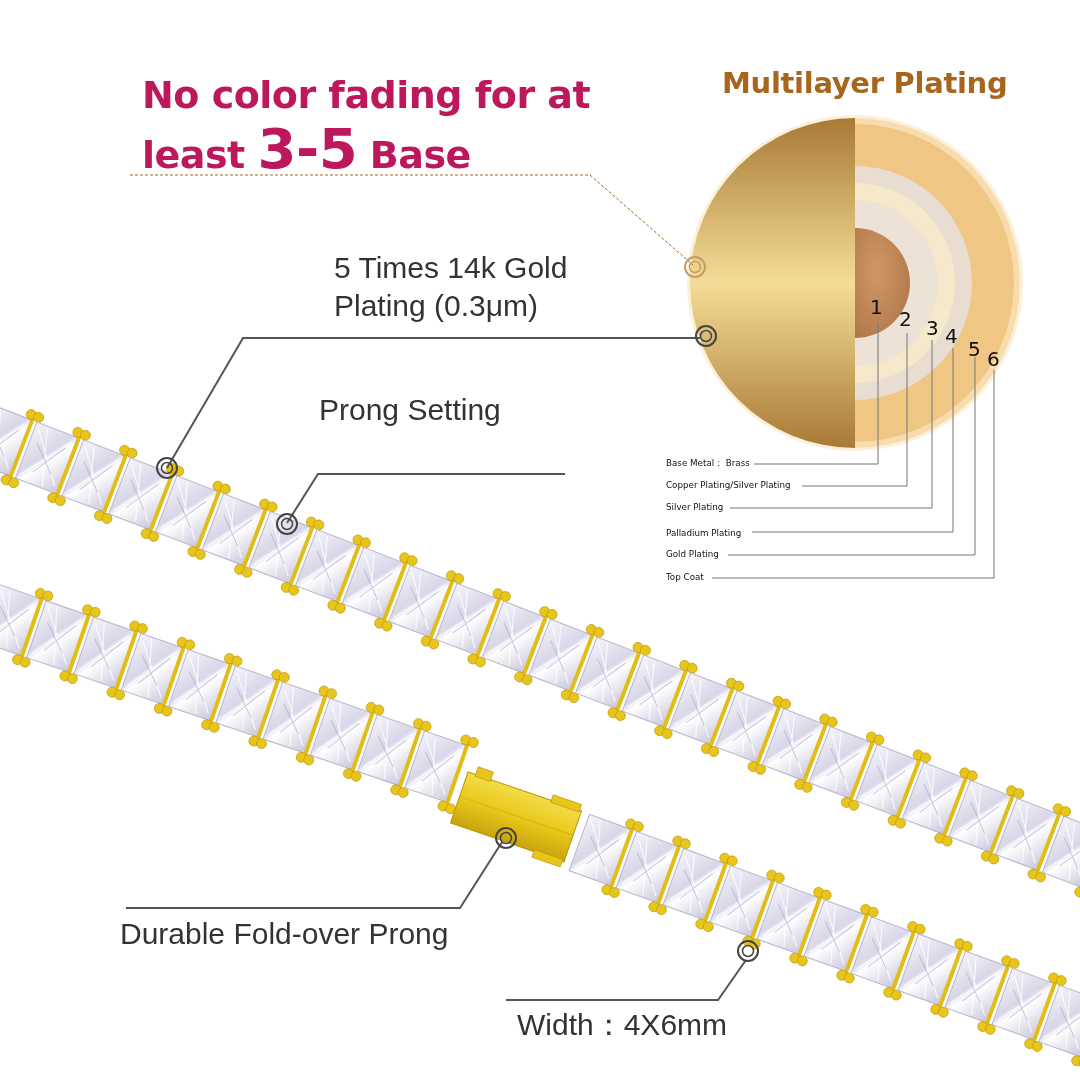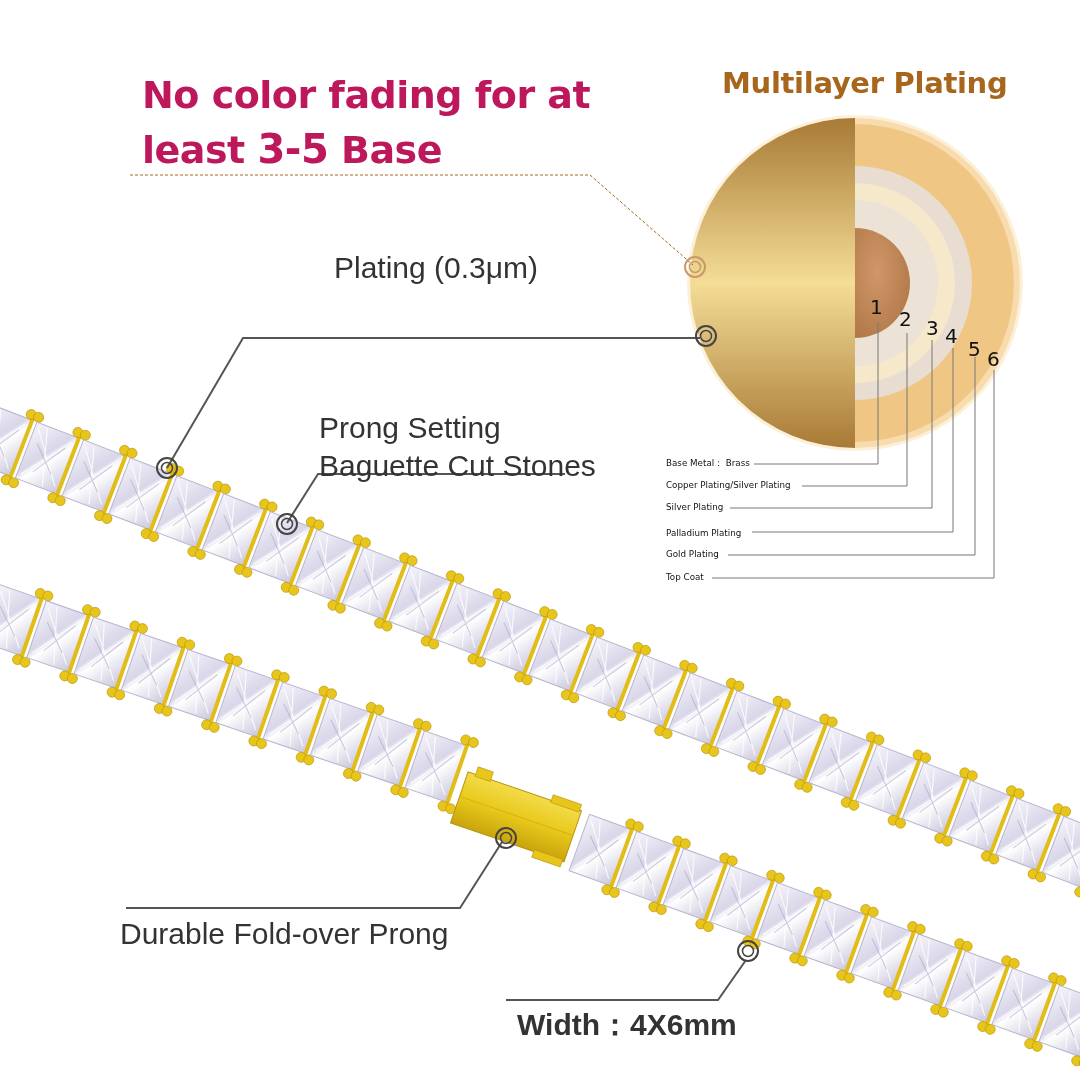--- a/index.html
+++ b/index.html
@@ -1,25 +1,25 @@
 <!DOCTYPE html>
 <html><head>
 <meta charset="utf-8">
 <style>
   html,body{margin:0;padding:0;background:#ffffff;}
   body{width:1080px;height:1080px;position:relative;overflow:hidden;font-family:"DejaVu Sans",sans-serif;}
   .abs{position:absolute;}
   #headline{left:142px;top:68px;color:#be185d;font-family:"DejaVu Sans",sans-serif;font-weight:bold;font-size:38px;line-height:54px;letter-spacing:-0.5px;white-space:nowrap;}
-  #headline .big{font-size:40px;margin-top:11px;}
+  #headline .big{font-size:56px;margin-top:11px;}
   #plating-title{left:722px;top:66px;color:#a8661c;font-weight:bold;font-size:29px;letter-spacing:-0.3px;white-space:nowrap;}
   .callout{color:#333333;font-family:"Liberation Sans",sans-serif;font-size:30px;line-height:38px;white-space:nowrap;}
   #c-gold{left:334px;top:249px;}
-  #c-prong{left:319px;top:391px;margin-top:18px;}
+  #c-prong{left:319px;top:391px;}
   #c-clasp{left:120px;top:915px;}
-  #c-width{left:517px;top:1006px;font-weight:bold;}
+  #c-width{left:517px;top:1006px;}
   .layer-label{font-family:"DejaVu Sans",sans-serif;font-size:9.5px;color:#111;white-space:nowrap;transform:scaleX(0.92);transform-origin:left center;}
   .num{font-family:"DejaVu Sans",sans-serif;font-size:20px;color:#111;}
   svg{position:absolute;left:0;top:0;}
 </style>
 </head>
 <body>
 
 <svg width="1080" height="1080" viewBox="0 0 1080 1080">
   <defs>
     <linearGradient id="halfGold" x1="0" y1="0" x2="0" y2="1">
@@ -194,20 +194,20 @@
 <div class="abs num" style="left:987px;top:347px;">6</div>
 
 <div class="abs layer-label" style="left:666px;top:457px;">Base Metal： Brass</div>
 <div class="abs layer-label" style="left:666px;top:479px;">Copper Plating/Silver Plating</div>
 <div class="abs layer-label" style="left:666px;top:501px;">Silver Plating</div>
 <div class="abs layer-label" style="left:666px;top:527px;">Palladium Plating</div>
 <div class="abs layer-label" style="left:666px;top:548px;">Gold Plating</div>
 <div class="abs layer-label" style="left:666px;top:571px;">Top Coat</div>
 
 <div id="c-gold" class="abs callout">
+  <div>5 Times 14k Gold</div>
   <div>Plating (0.3μm)</div>
 </div>
 <div id="c-prong" class="abs callout">
   <div>Prong Setting</div>
-  <div>Baguette Cut Stones</div>
 </div>
 <div id="c-clasp" class="abs callout">Durable Fold-over Prong</div>
 <div id="c-width" class="abs callout">Width：4X6mm</div>
 
 </body></html>

